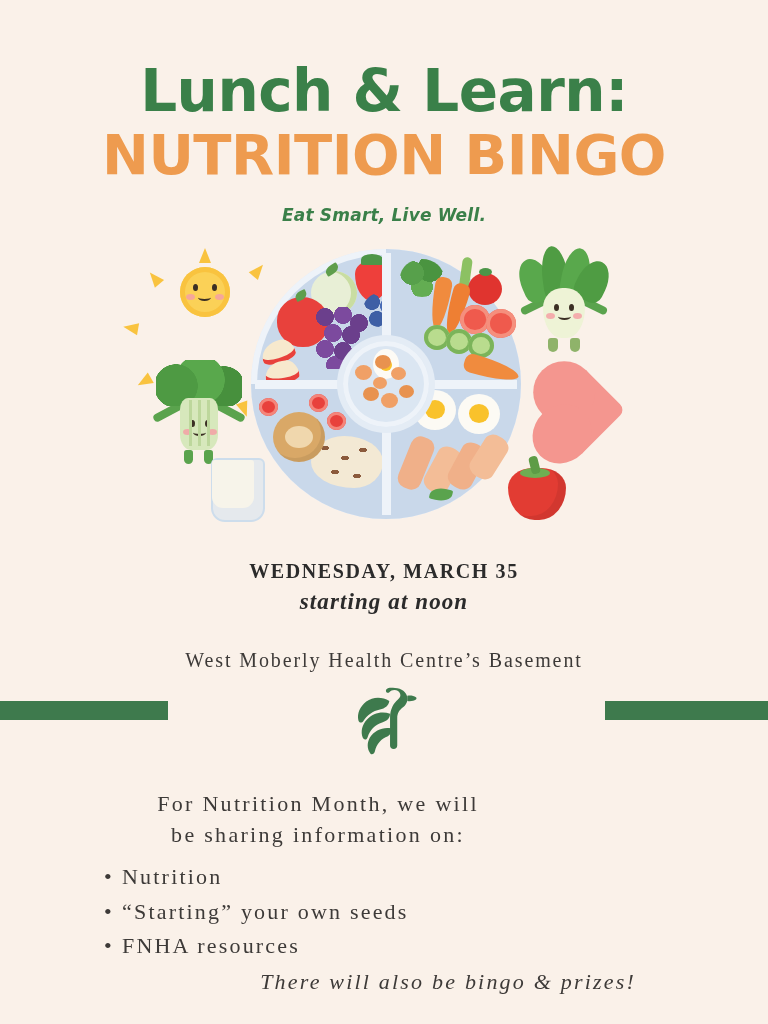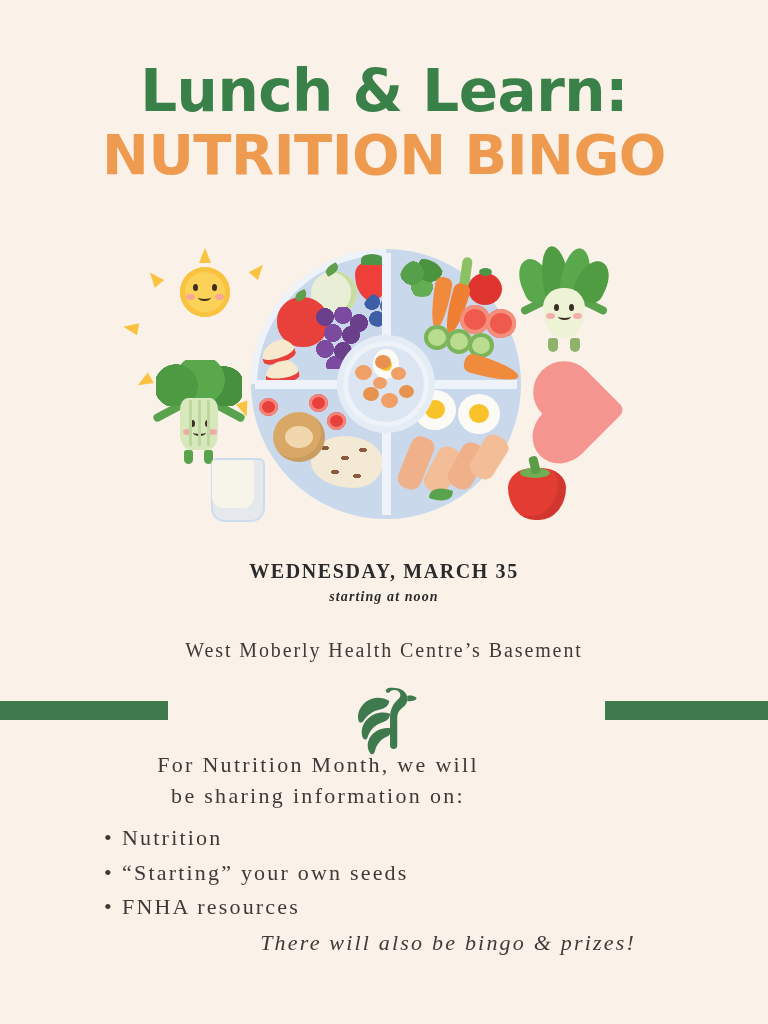--- a/index.html
+++ b/index.html
@@ -279,42 +279,42 @@
     font-family:"Liberation Serif", serif;
     font-weight:bold;
     font-size:20px;
     letter-spacing:1.6px;
     color:#2b2b2b;
   }
   .time-line {
     font-family:"Liberation Serif", serif;
     font-style:italic;
     font-weight:bold;
-    font-size:14px;
+    font-size:23px;
     letter-spacing:1.1px;
     color:#2b2b2b;
     margin-top:6px;
   }
   .venue-line {
     font-family:"Liberation Serif", serif;
     font-size:20px;
     letter-spacing:1.9px;
     color:#3d3a38;
     margin-top:34px;
   }
 
   
   .bar { position:absolute; top:701px; height:19px; background:#3e7a4d; }
   .bar-left { left:0; width:168px; }
   .bar-right { left:605px; width:163px; }
 
   .logo { position:absolute; left:349px; top:676px; width:72px; height:80px; }
 
   
-  .body-block { position:absolute; top:749px; left:0; width:636px; }
+  .body-block { position:absolute; top:788px; left:0; width:636px; }
   .intro {
     font-family:"Liberation Serif", serif;
     font-size:22px;
     letter-spacing:2.3px;
     color:#3d3a38;
     text-align:center;
     line-height:1.42;
     padding:0 150px;
   }
   .bullets {
@@ -350,20 +350,21 @@
   }
 </style>
 </head>
 <body>
 
 <div class="poster">
 
   <div class="title-block">
     <div class="title-line1">Lunch &amp; Learn:</div>
     <div class="title-line2">NUTRITION BINGO</div>
+    <div class="tagline">Eat Smart, Live Well.</div>
   </div>
 
   <div class="illustration">
 
     <div class="mascot sun">
       <div class="sun-ray" style="transform:rotate(0deg) translate(-6px,-44px);"></div>
       <div class="sun-ray" style="transform:rotate(40deg) translate(-6px,-44px);"></div>
       <div class="sun-ray" style="transform:rotate(80deg) translate(-6px,-44px);"></div>
       <div class="sun-ray" style="transform:rotate(120deg) translate(-6px,-44px);"></div>
       <div class="sun-ray" style="transform:rotate(160deg) translate(-6px,-44px);"></div>

